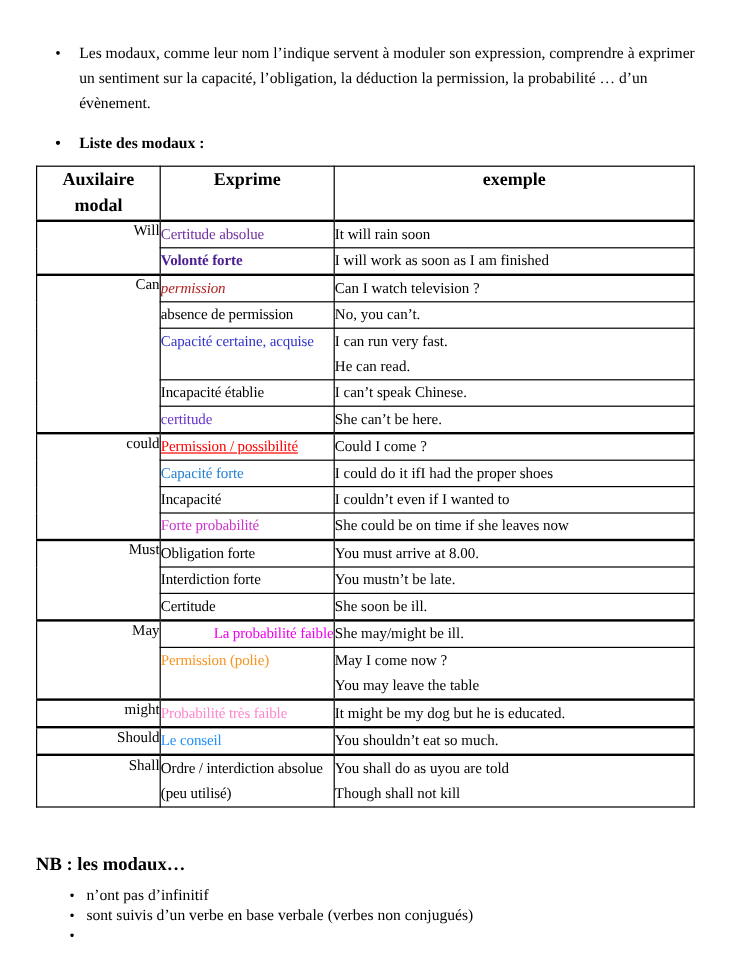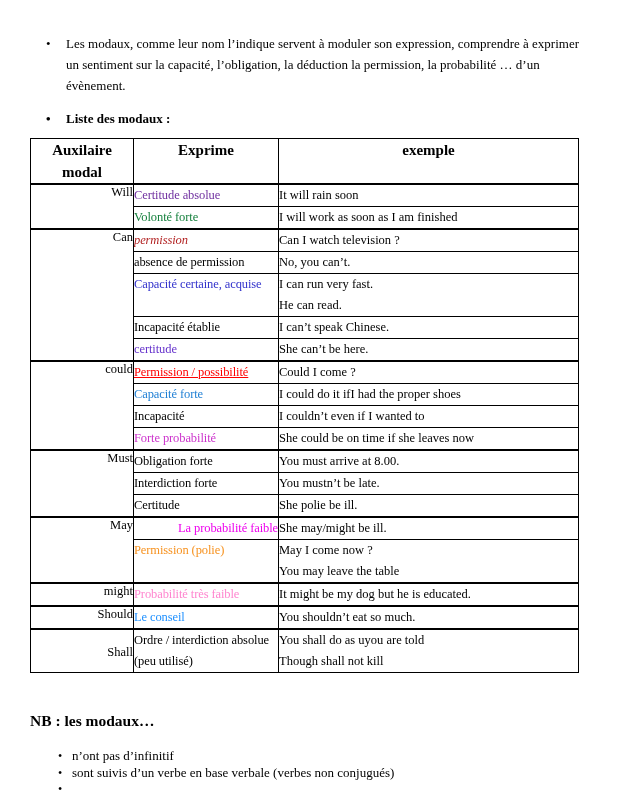--- a/index.html
+++ b/index.html
@@ -57,28 +57,28 @@
     line-height:22px;
   }
   col.c-modal{width:103px;}
   col.c-exprime{width:145px;}
   col.c-example{width:300px;}
   td.modal{
     text-align:right;
     vertical-align:middle;
     font-size:13px;
   }
-  td.modal.top{vertical-align:top;padding-top:15px;}
+  td.modal.top{vertical-align:top;padding-top:1px;}
   td.exprime{padding-left:5px;letter-spacing:-0.1px;}
   td.example{padding-left:6px;}
   .cl{height:21px;line-height:21px;white-space:nowrap;}
   tr.group-start td{border-top:2px solid #000;}
   table.modaux tr:first-child th{border-top:1.5px solid #000;}
   .nb-heading{
-    margin:39px 0 18px 0;
+    margin:39px 0 8px 0;
     font-size:15.5px;
     font-weight:bold;
   }
   .nb-list{margin:0 0 0 28px;padding:0;list-style:none;}
   .nb-list li{
     display:flex;
     font-size:13px;
     line-height:16.5px;
   }
   .nb-list .bullet{width:14px;flex:0 0 14px;font-size:12px;}
@@ -117,21 +117,21 @@
           <td class="modal" rowspan="2">Will</td>
           <td class="exprime">
             <div class="cl" style="color: rgb(112, 48, 160);">Certitude absolue</div>
           </td>
           <td class="example">
             <div class="cl">It will rain soon</div>
           </td>
         </tr>
         <tr>
           <td class="exprime">
-            <div class="cl" style="color: #15803d;">Volonté forte</div>
+            <div class="cl" style="color: #4c1d95; font-weight: bold;">Volonté forte</div>
           </td>
           <td class="example">
             <div class="cl">I will work as soon as I am finished</div>
           </td>
         </tr>
         <tr class="group-start">
           <td class="modal" rowspan="5">Can</td>
           <td class="exprime">
             <div class="cl" style="color: rgb(178, 34, 34); font-style: italic;">permission</div>
           </td>
@@ -220,21 +220,21 @@
           </td>
           <td class="example">
             <div class="cl">You mustn’t be late.</div>
           </td>
         </tr>
         <tr>
           <td class="exprime">
             <div class="cl" style="color: rgb(0, 0, 0);">Certitude</div>
           </td>
           <td class="example">
-            <div class="cl">She polie be ill.</div>
+            <div class="cl">She soon be ill.</div>
           </td>
         </tr>
         <tr class="group-start">
           <td class="modal" rowspan="2">May</td>
           <td class="exprime">
             <div class="cl" style="color: rgb(238, 0, 238); text-align: right;">La probabilité faible</div>
           </td>
           <td class="example">
             <div class="cl">She may/might be ill.</div>
           </td>

